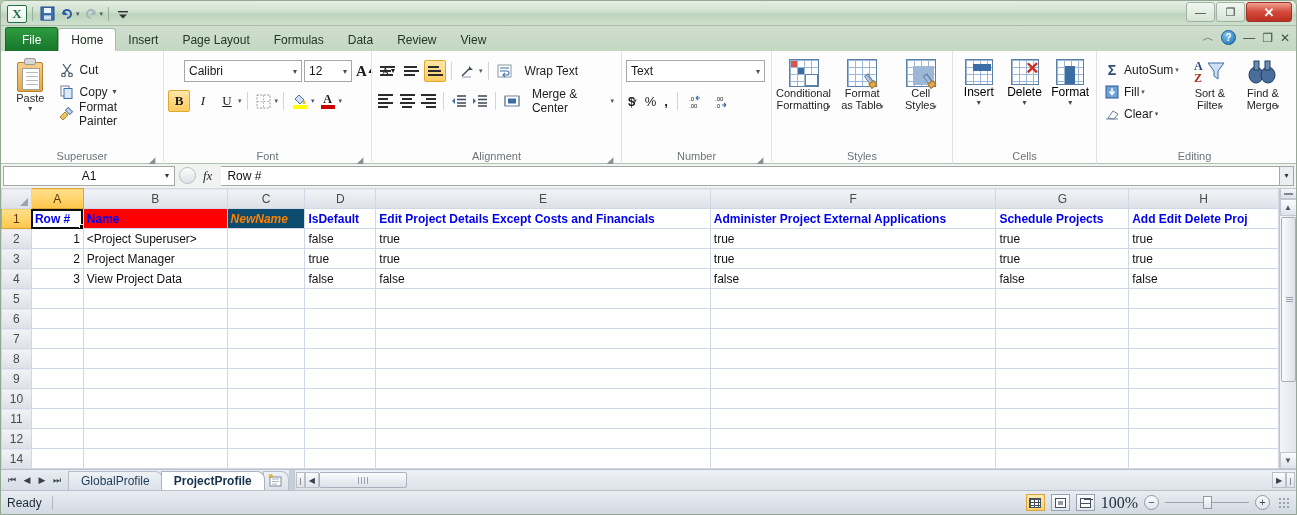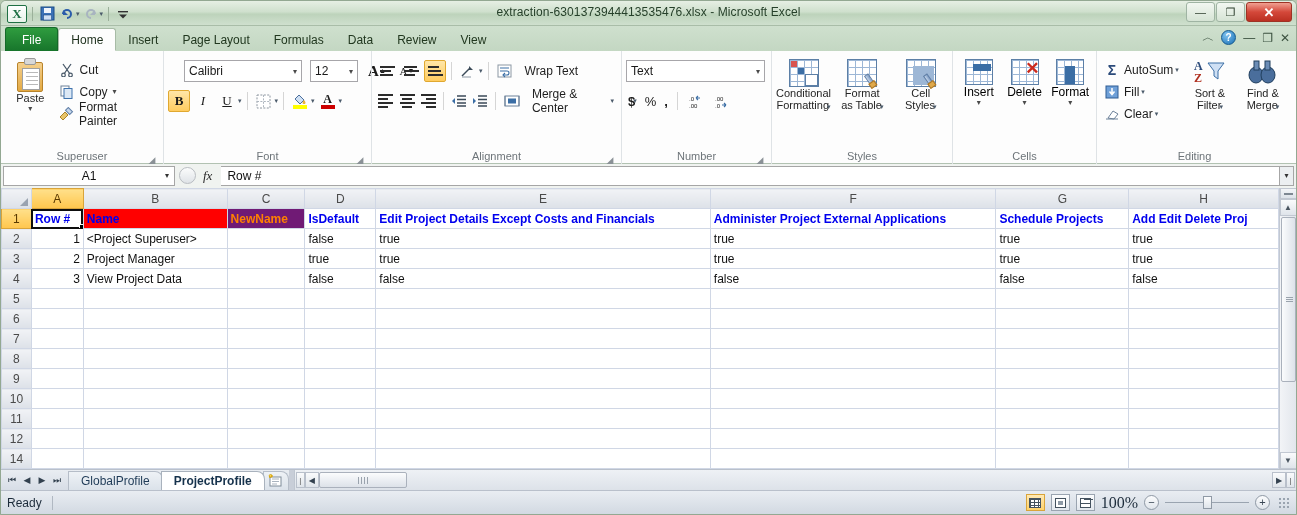--- a/index.html
+++ b/index.html
@@ -99,21 +99,21 @@
   .clip-paper { position:absolute; left:7px; top:10px; width:18px;height:22px; background:#fff; border:1px solid #a0a0a0; }
   .clip-paper::before { content:""; position:absolute; left:3px; top:3px; width:12px;height:1px; background:#b9b9b9; box-shadow:0 4px 0 #b9b9b9,0 8px 0 #b9b9b9,0 12px 0 #b9b9b9; }
   .clip-top { position:absolute; left:9px; top:0px; width:12px;height:7px; background:#d8d8d8; border:1px solid #9a9a9a; border-radius:2px; }
   .paste-label { font-size:11px; color:#2b2b2b; line-height:13px; }
   .mini-caret { font-size:8px; color:#4a4a4a; line-height:8px; }
 
   .clip-items { display:flex; flex-direction:column; gap:3px; padding-top:6px; }
   .clip-item { display:flex; align-items:center; gap:5px; font-size:12px; color:#1e1e1e; height:19px; padding:0 3px; }
   .ico16 { width:16px;height:16px; display:flex;align-items:center;justify-content:center; font-size:12px; }
 
-  .fontrow { display:flex; align-items:center; gap:8px; height:26px;padding-left:16px; }
+  .fontrow { display:flex; align-items:center; gap:2px; height:26px;padding-left:16px; }
   .fontrow2 { display:flex; align-items:center; gap:2px; height:26px; margin-top:4px; }
   .combo {
     height:22px; background:#fff; border:1px solid #a7a6aa; display:flex; align-items:center;
     padding:0 4px; font-size:12px; color:#1a1a1a; position:relative;
   }
   .combo .cv { flex:1; }
   .combo .ca { font-size:8px; color:#4a4a4a; }
   .fbtn {
     width:22px;height:22px; display:flex; align-items:center; justify-content:center;
     font-size:13px; color:#1b1b1b; border:1px solid transparent; border-radius:2px;
@@ -295,21 +295,20 @@
       </div>
       <span class="tiny-caret">▾</span>
       <div class="qat-sep"></div>
       <div class="qat-btn">
         <svg width="12" height="12" viewBox="0 0 12 12">
             <rect x="1" y="3" width="10" height="1.4" fill="#333"></rect>
             <path d="M2 6.5 L10 6.5 L6 10.5 Z" fill="#333"></path>
           </svg>
       </div>
     </div>
-    <div class="title-text">extraction-6301373944413535476.xlsx  -  Microsoft Excel</div>
     <div class="winbtns">
       <div class="winbtn">—</div>
       <div class="winbtn">❐</div>
       <div class="winbtn close">✕</div>
     </div>
   </div>
 
   <div class="tabbar">
     <div class="tab file">File</div>
     <div class="tab active">Home</div>
@@ -726,21 +725,21 @@
               <th class="colhead">F</th>
               <th class="colhead">G</th>
               <th class="colhead">H</th>
             </tr>
         </thead>
         <tbody id="sheetbody">
             <tr>
               <th class="rowhead sel">1</th>
               <td class="cell hdr selcell" style="color: rgb(0, 0, 238); background: rgb(255, 255, 255);">Row #</td>
               <td class="cell hdr" style="color: rgb(0, 0, 238); background: rgb(255, 0, 0);">Name</td>
-              <td class="cell hdr" style="color: rgb(255, 128, 0); background: #701a75;">NewName</td>
+              <td class="cell hdr" style="color: rgb(255, 128, 0); background: #0c4a6e; font-style: italic;">NewName</td>
               <td class="cell hdr" style="color: rgb(0, 0, 238); background: rgb(255, 255, 255);">IsDefault</td>
               <td class="cell hdr" style="color: rgb(0, 0, 238); background: rgb(255, 255, 255);">Edit Project Details Except Costs and Financials</td>
               <td class="cell hdr" style="color: rgb(0, 0, 238); background: rgb(255, 255, 255);">Administer Project External Applications</td>
               <td class="cell hdr" style="color: rgb(0, 0, 238); background: rgb(255, 255, 255);">Schedule Projects</td>
               <td class="cell hdr" style="color: rgb(0, 0, 238); background: rgb(255, 255, 255);">Add Edit Delete Proj</td>
             </tr>
             <tr>
               <th class="rowhead">2</th>
               <td class="cell num">1</td>
               <td class="cell">&lt;Project Superuser&gt;</td>

